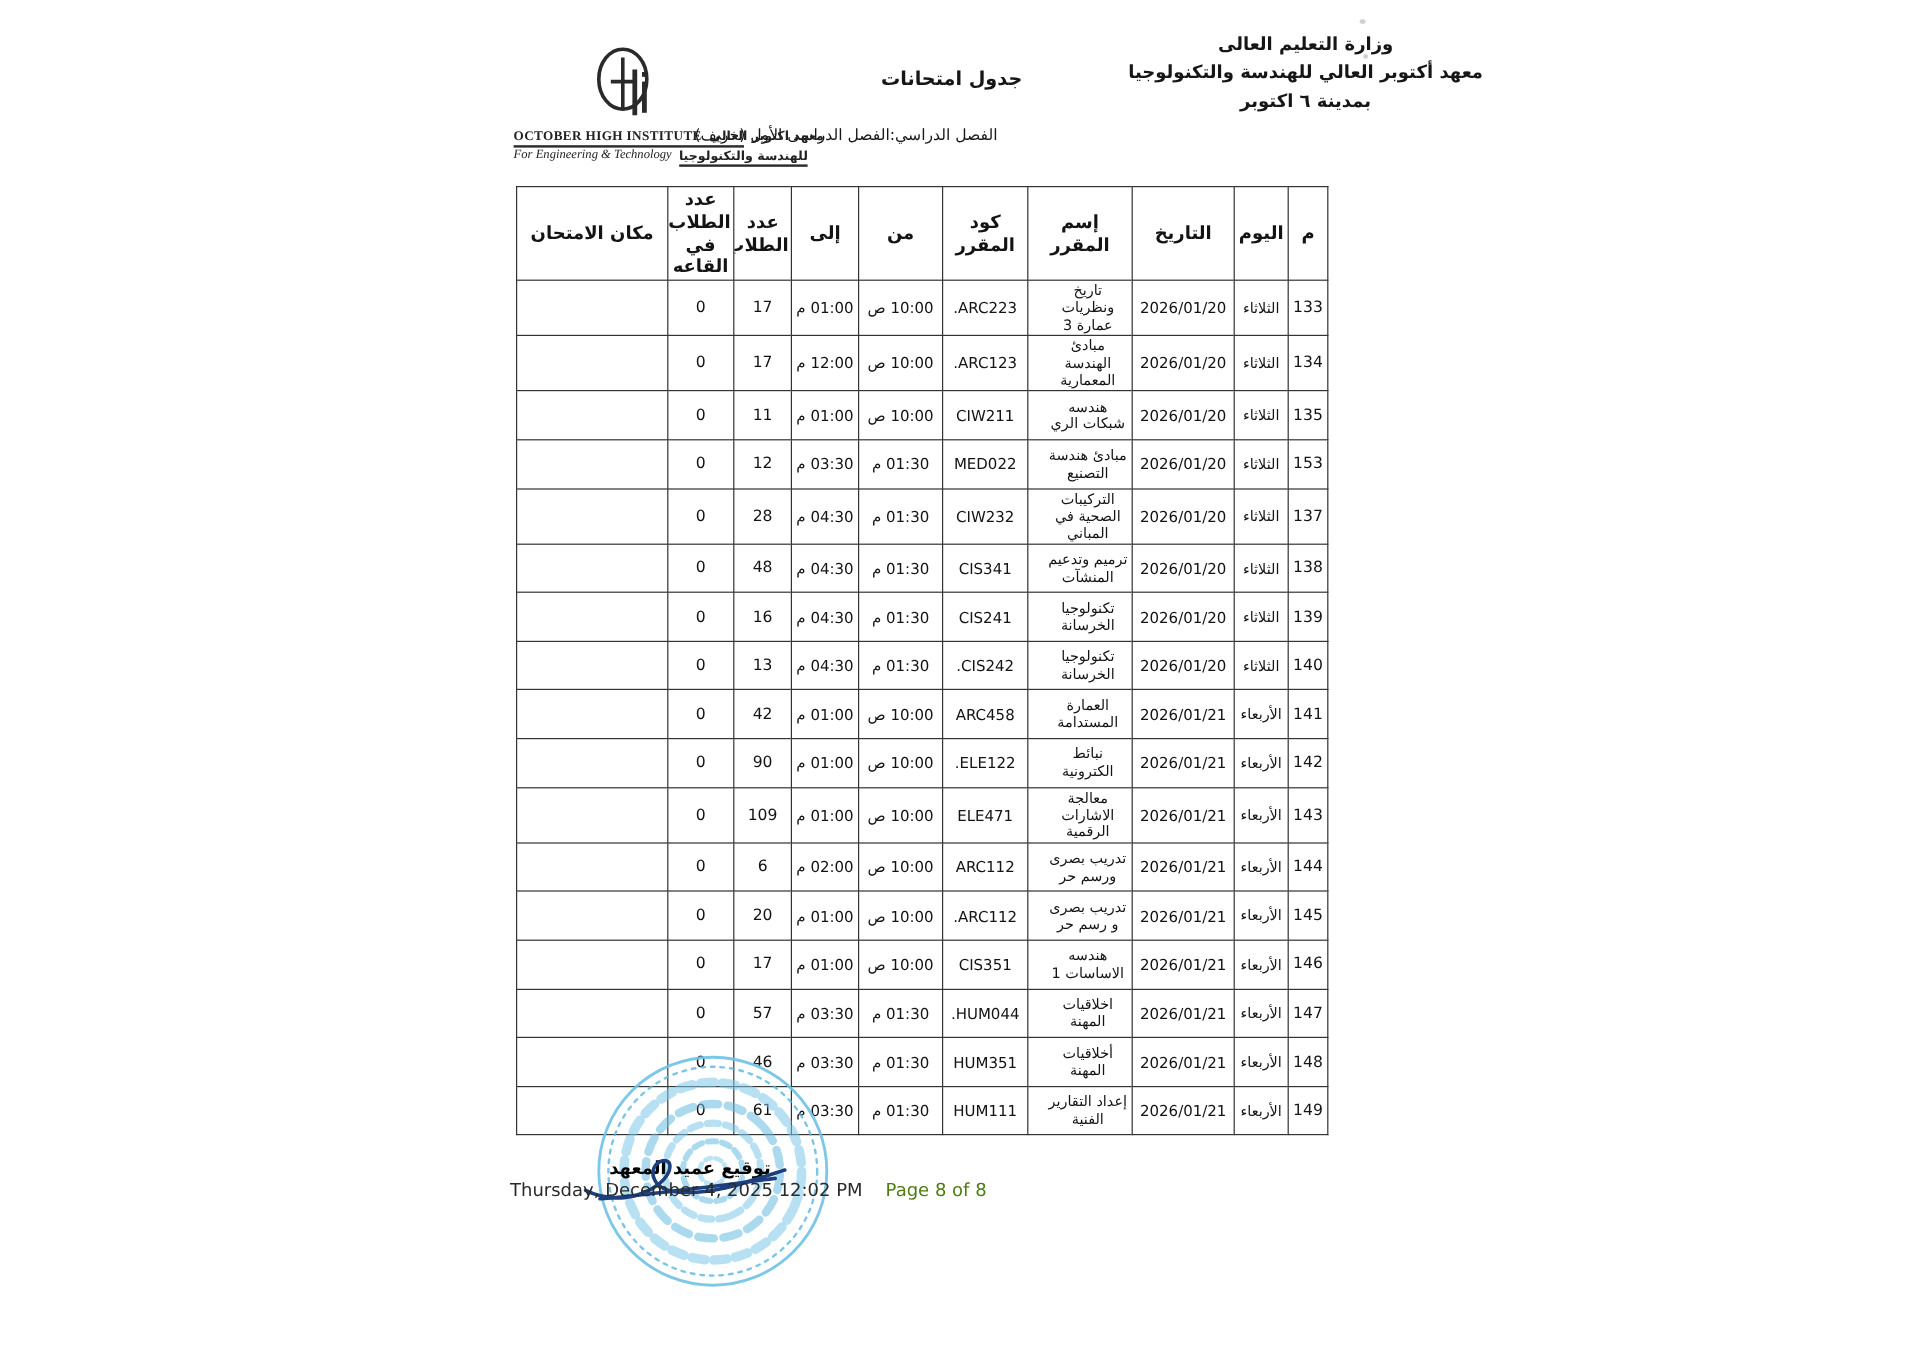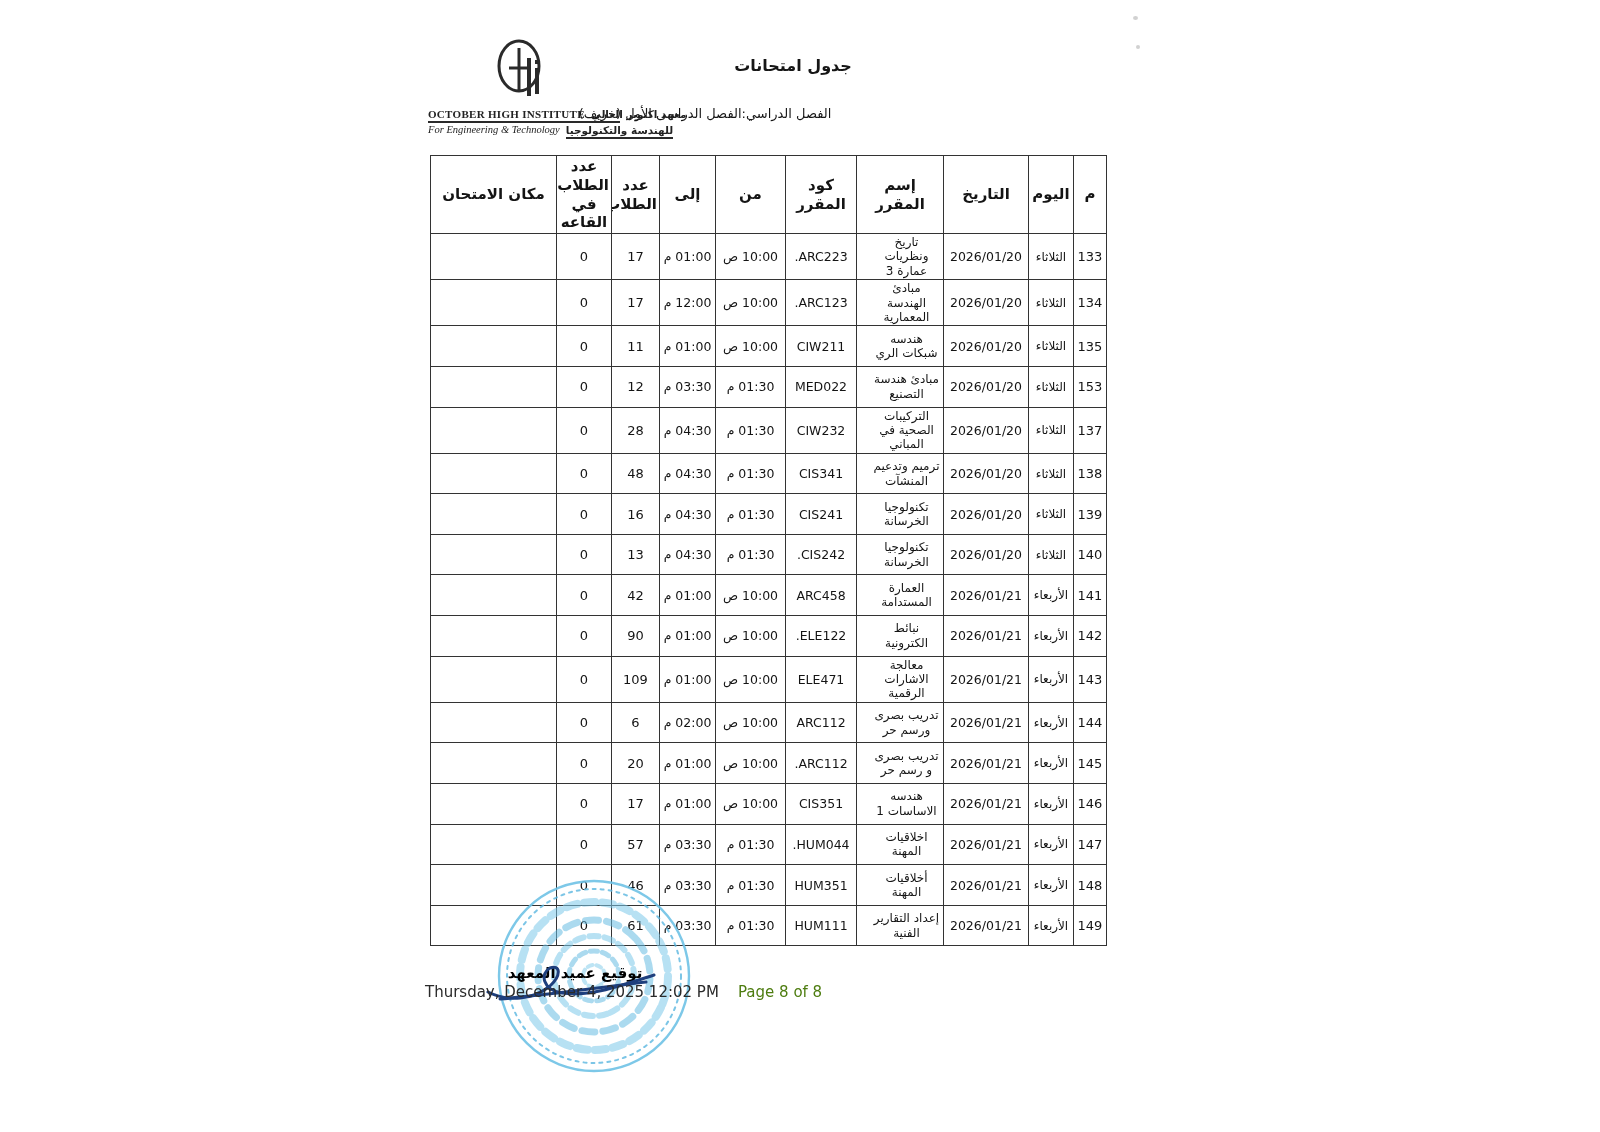--- a/index.html
+++ b/index.html
@@ -59,20 +59,25 @@
   .page-info{position:absolute;top:983px;left:738px;font-size:15px;color:#4d7c0f;}
   .speck{position:absolute;border-radius:50%;background:#9a9a9a;opacity:.45;}
   .speck1{top:16px;left:1133px;width:5px;height:4px;}
   .speck2{top:45px;left:1136px;width:4px;height:4px;}
 </style>
 </head>
 <body>
 
 <div id="page">
 
+  <div class="ministry-block">
+    <div>وزارة التعليم العالى</div>
+    <div>معهد أكتوبر العالي للهندسة والتكنولوجيا</div>
+    <div>بمدينة ٦ اكتوبر</div>
+  </div>
 
   <div class="doc-title">جدول امتحانات</div>
 
   <div class="subtitle">الفصل الدراسي:الفصل الدراسى الأول (خريف)</div>
 
   <div class="logo">
     <svg class="logo-mark" viewBox="0 0 58 64">
       <ellipse cx="24" cy="28" rx="20" ry="25" fill="none" stroke="#2a2a2a" stroke-width="3"></ellipse>
       <path d="M24 10 L24 52" stroke="#2a2a2a" stroke-width="3" fill="none"></path>
       <path d="M14 30 L34 30" stroke="#2a2a2a" stroke-width="3" fill="none"></path>

